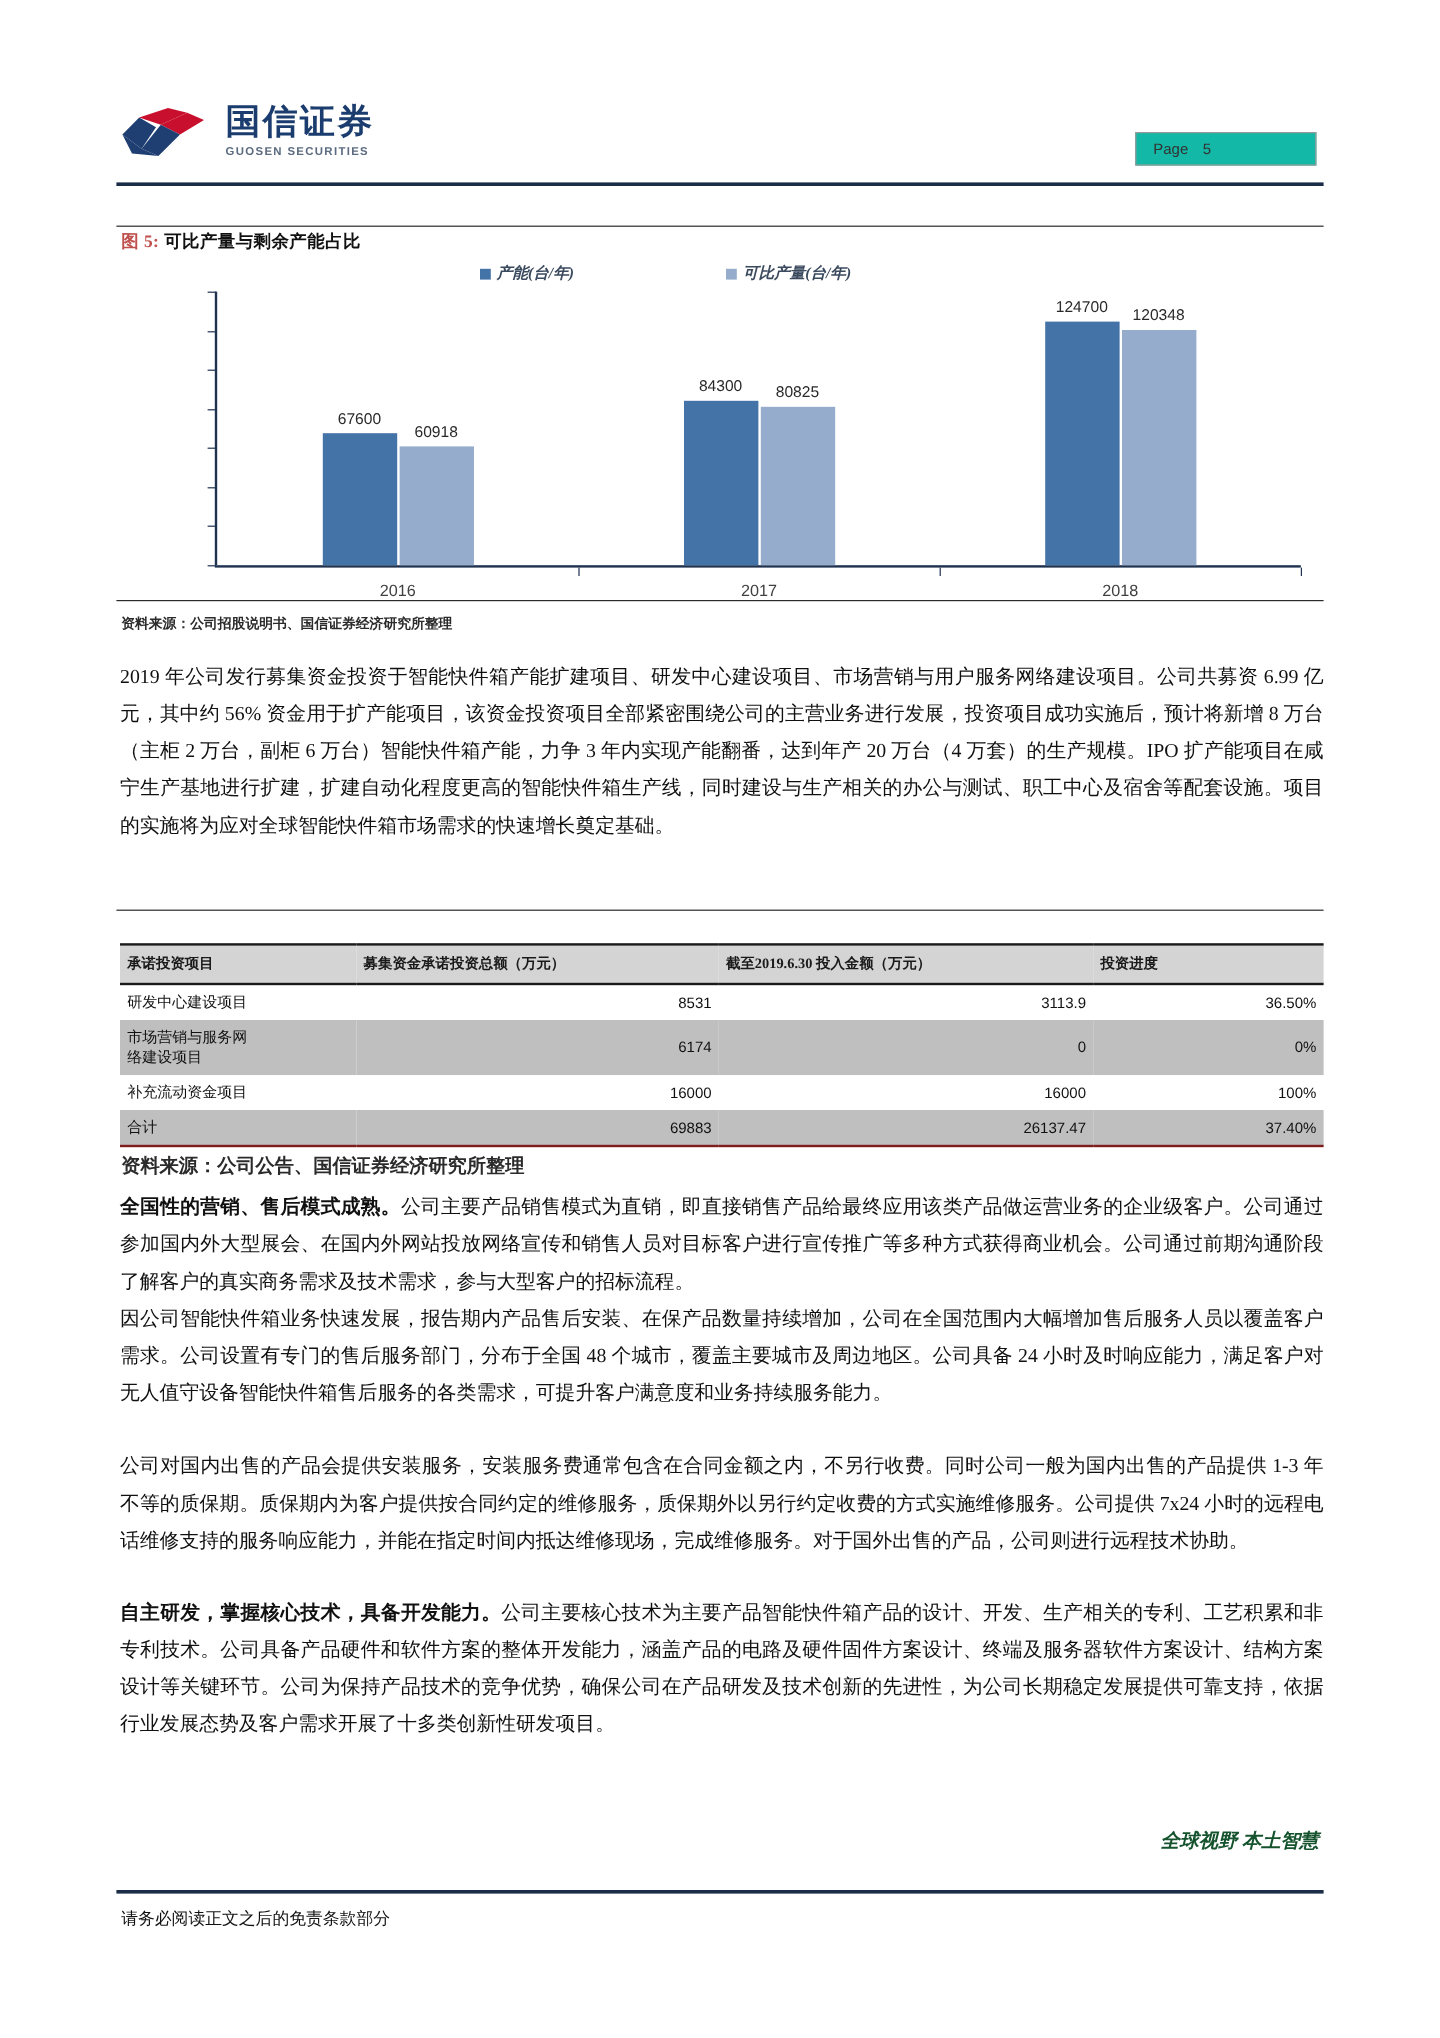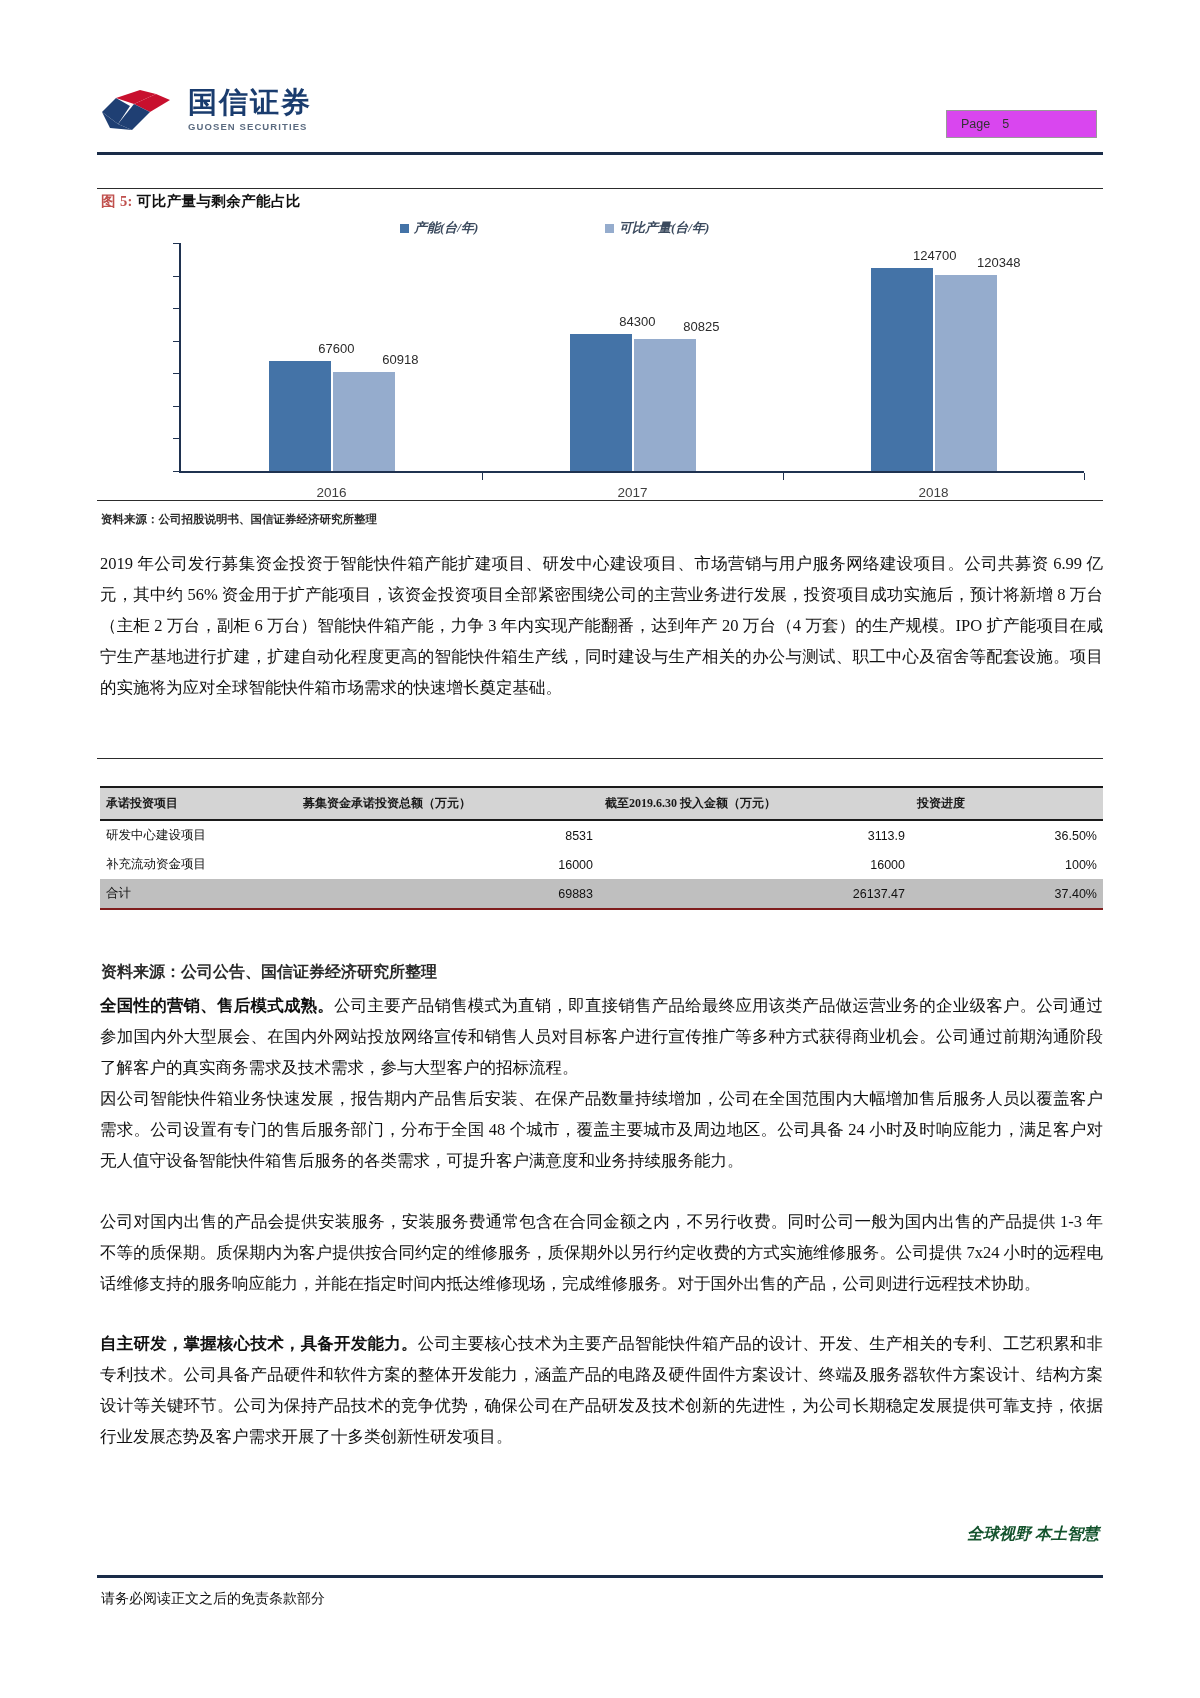--- a/index.html
+++ b/index.html
@@ -20,21 +20,21 @@
   .logo-text { display:flex; flex-direction:column; justify-content:flex-start; }
   .logo-cn { font-family:"Liberation Serif",serif; font-weight:bold; font-size:29px;
              letter-spacing:2px; color:#1a3c6e; line-height:1; }
   .logo-en { font-family:"Liberation Sans",sans-serif; font-size:9.5px; letter-spacing:1.1px;
              color:#5b6b80; margin-top:4px; font-weight:bold; }
   .page-badge {
     position:absolute; right:103px; top:110px;
     width:135px; height:26px; border:1px solid #999;
     display:flex; align-items:center; padding-left:14px;
     font-family:"Liberation Sans",sans-serif; font-size:12.5px; color:#333;
-    background:#d946ef;
+    background:#14b8a6;
   }
   .page-badge .pnum { margin-left:12px; }
   .rule-top {
     position:absolute; left:97px; top:152px; width:1006px; height:3px; background:#1a2c48;
   }
 
   
   .thin-rule { position:absolute; height:1px; background:#2c2c2c; left:97px; width:1006px; }
 
   
@@ -67,21 +67,21 @@
   .axis-line-v { position:absolute; left:79px; top:0; width:2px; height:228px; background:#1f3250; }
   .tickmark { position:absolute; left:73px; width:7px; height:1px; background:#1f3250; }
   .axis-line-h { position:absolute; left:79px; top:228px; width:905px; height:2px; background:#1f3250; }
   .xtick-sep { position:absolute; width:1px; height:7px; background:#1f3250; top:230px; }
 
   .bars { position:absolute; left:81px; top:0; width:903px; height:228px; }
   .bar { position:absolute; bottom:0; }
   .bar.cap { background:#4473a7; }
   .bar.out { background:#95accd; }
   .blabel {
-    position:absolute; width:110px; text-align:right;
+    position:absolute; width:110px; text-align:center;
     font-family:"Liberation Sans",sans-serif; font-size:13px; color:#2a2a2a;
   }
   .xlabel {
     position:absolute; top:242px; width:160px; text-align:center;
     font-family:"Liberation Sans",sans-serif; font-size:13.5px; color:#3f3f3f;
   }
   .fig-source {
     position:absolute; left:101px; top:512px;
     font-size:11.5px; font-weight:bold; color:#2b2b2b; font-family:"Liberation Serif",serif;
   }
@@ -243,20 +243,26 @@
         <th class="h-pct">投资进度</th>
       </tr>
     </thead>
     <tbody id="tbl-body">
         <tr class="plain">
           <td class="c-name">研发中心建设项目</td>
           <td class="c-num">8531</td>
           <td class="c-inv">3113.9</td>
           <td class="c-pct">36.50%</td>
         </tr>
+        <tr class="shade">
+          <td class="c-name">市场营销与服务网<br>络建设项目</td>
+          <td class="c-num">6174</td>
+          <td class="c-inv">0</td>
+          <td class="c-pct">0%</td>
+        </tr>
         <tr class="plain">
           <td class="c-name">补充流动资金项目</td>
           <td class="c-num">16000</td>
           <td class="c-inv">16000</td>
           <td class="c-pct">100%</td>
         </tr>
         <tr class="total">
           <td class="c-name">合计</td>
           <td class="c-num">69883</td>
           <td class="c-inv">26137.47</td>

